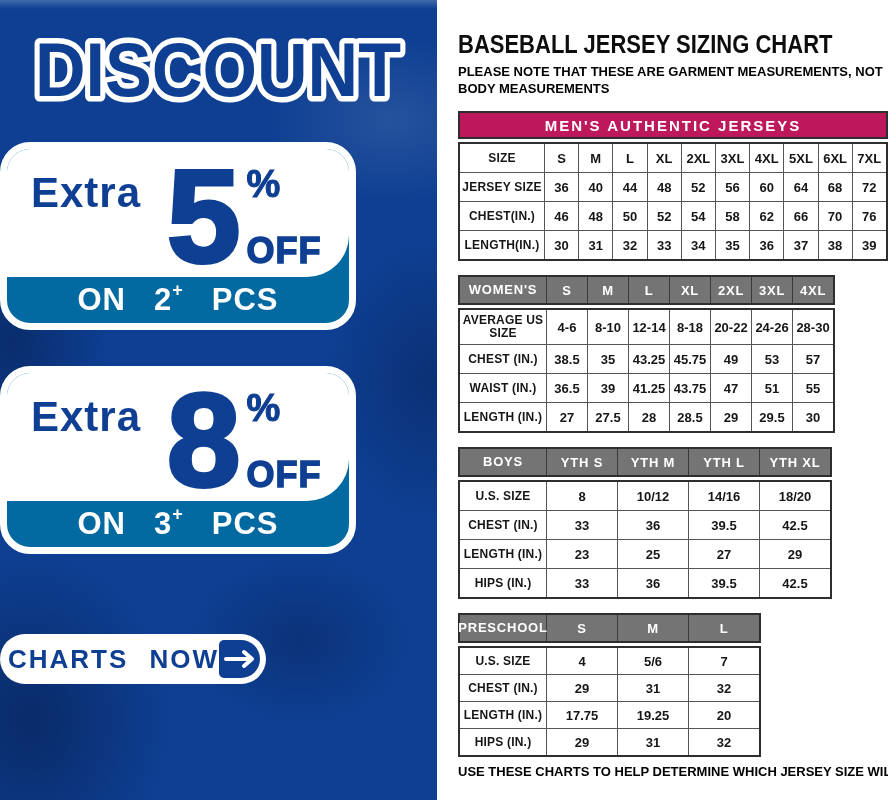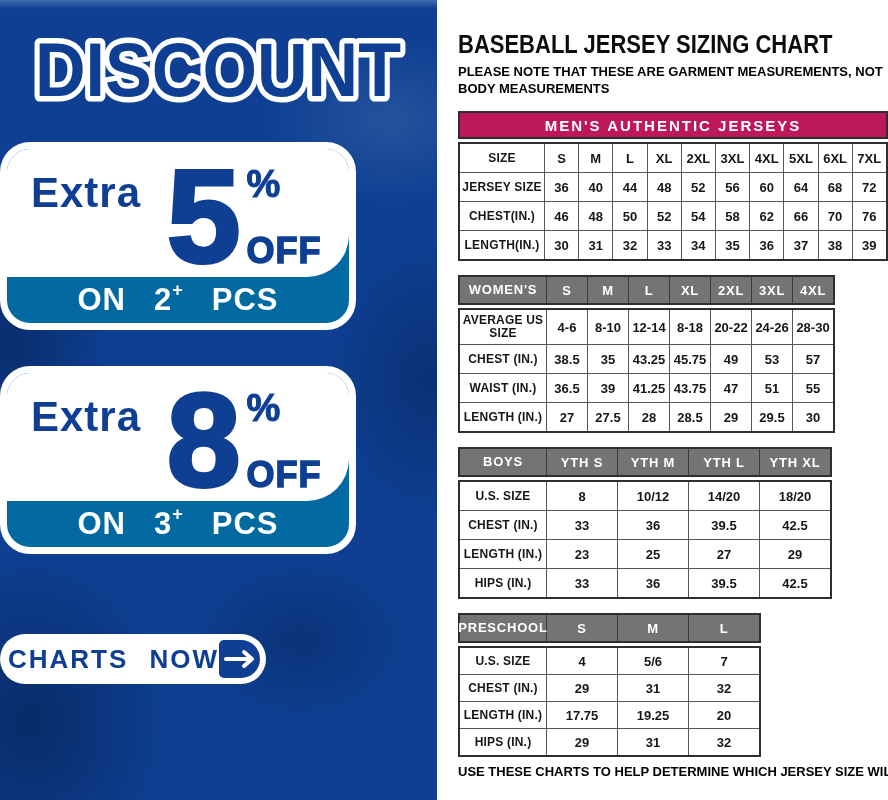--- a/index.html
+++ b/index.html
@@ -225,21 +225,21 @@
             <div class="cell labelcell">BOYS</div>
             <div class="cell">YTH S</div>
             <div class="cell">YTH M</div>
             <div class="cell">YTH L</div>
             <div class="cell">YTH XL</div>
           </div>
           <div class="grid tbody" style="grid-template-columns: 86px 70px 70px 70px 70px; grid-template-rows: repeat(4, 28px);">
             <div class="cell labelcell">U.S. SIZE</div>
             <div class="cell numcell">8</div>
             <div class="cell numcell">10/12</div>
-            <div class="cell numcell">14/20</div>
+            <div class="cell numcell">14/16</div>
             <div class="cell numcell">18/20</div>
             <div class="cell labelcell">CHEST (IN.)</div>
             <div class="cell numcell">33</div>
             <div class="cell numcell">36</div>
             <div class="cell numcell">39.5</div>
             <div class="cell numcell">42.5</div>
             <div class="cell labelcell">LENGTH (IN.)</div>
             <div class="cell numcell">23</div>
             <div class="cell numcell">25</div>
             <div class="cell numcell">27</div>

